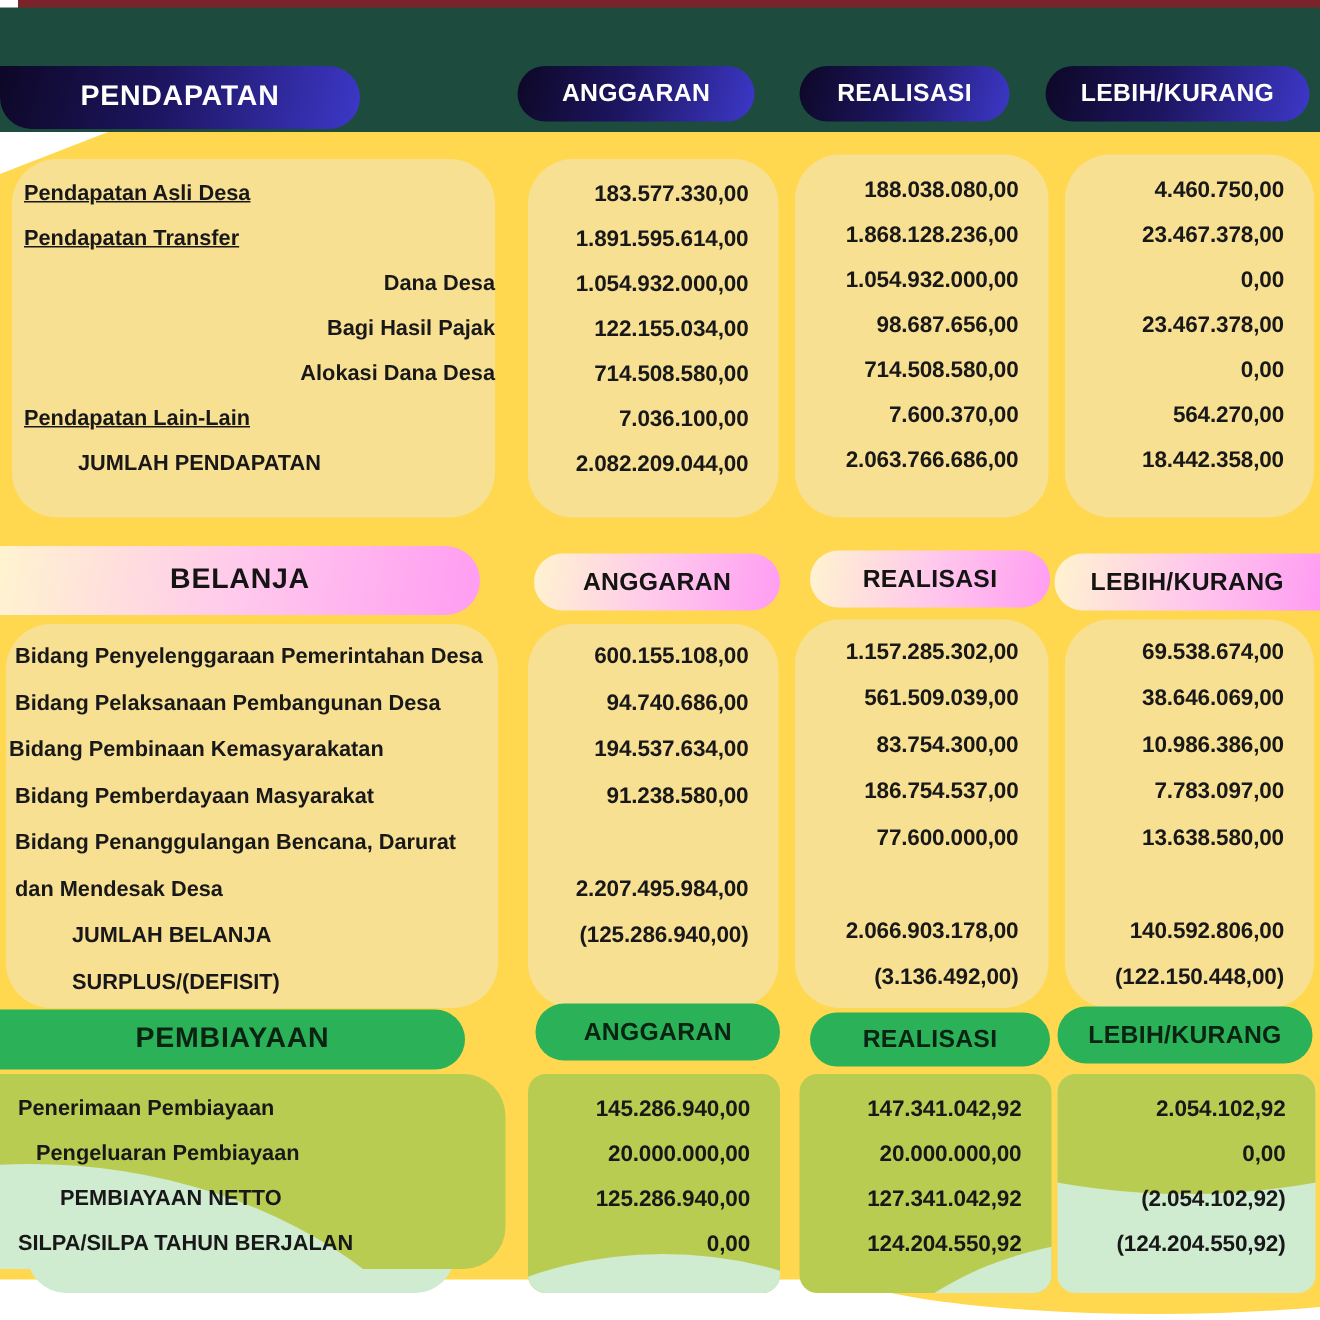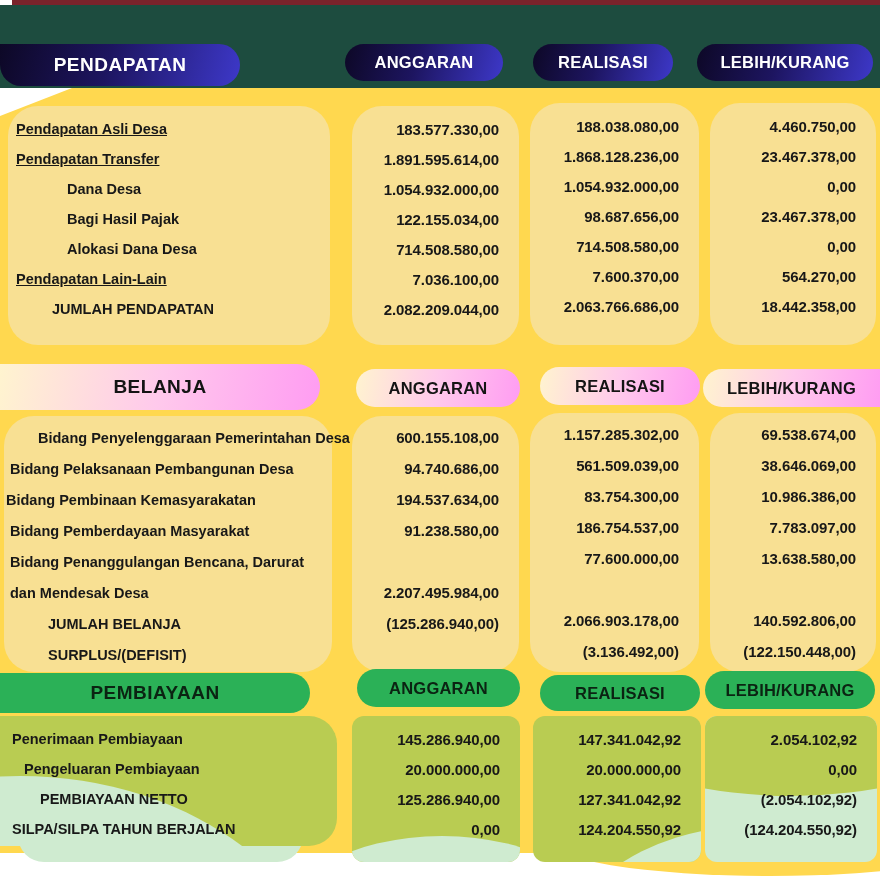--- a/index.html
+++ b/index.html
@@ -27,21 +27,21 @@
 
   
   .box{position:absolute;background:#F8E093;border-radius:30px;}
   .duo{position:absolute;overflow:hidden;border-radius:12px;}
   .duo .blob{position:absolute;border-radius:50%;}
   .rows{position:relative;z-index:2;}
   .row{height:30px;display:flex;align-items:center;font-size:14.5px;font-weight:700;
     color:#181818;white-space:nowrap;}
   .row.h31{height:31px;}
   .lab{padding-left:8px;text-decoration:underline;}
-  .i1{padding-left:59px;}
+  .i1{padding-left:59px;justify-content:flex-end;}
   .i2{padding-left:44px;}
   .num{justify-content:flex-end;padding-right:20px;font-size:15px;letter-spacing:-0.1px;}
 </style>
 </head>
 <body>
 
 <div class="canvas">
 
   <div class="top-maroon"></div>
   <div class="top-green"></div>
@@ -133,21 +133,21 @@
   </div>
   <div class="pill pinkgrad t2" style="left:540px;top:367px;width:160px;height:38px;border-radius:19px;">
     <span>REALISASI</span>
   </div>
   <div class="pill pinkgrad t2" style="left:703px;top:369px;width:177px;height:38px;border-radius:19px 0 0 19px;">
     <span>LEBIH/KURANG</span>
   </div>
 
   <div class="box" style="left:4px;top:416px;width:328px;height:256px;">
     <div class="rows" style="padding-top:6px;">
-      <div class="row h31" style="padding-left:6px;margin-left:28px;">
+      <div class="row h31" style="padding-left:6px;">
           <span>Bidang Penyelenggaraan Pemerintahan Desa</span>
         </div>
       <div class="row h31" style="padding-left:6px;">
           <span>Bidang Pelaksanaan Pembangunan  Desa</span>
         </div>
       <div class="row h31" style="padding-left:2px;">
           <span>Bidang Pembinaan Kemasyarakatan</span>
         </div>
       <div class="row h31" style="padding-left:6px;">
           <span>Bidang Pemberdayaan Masyarakat</span>

